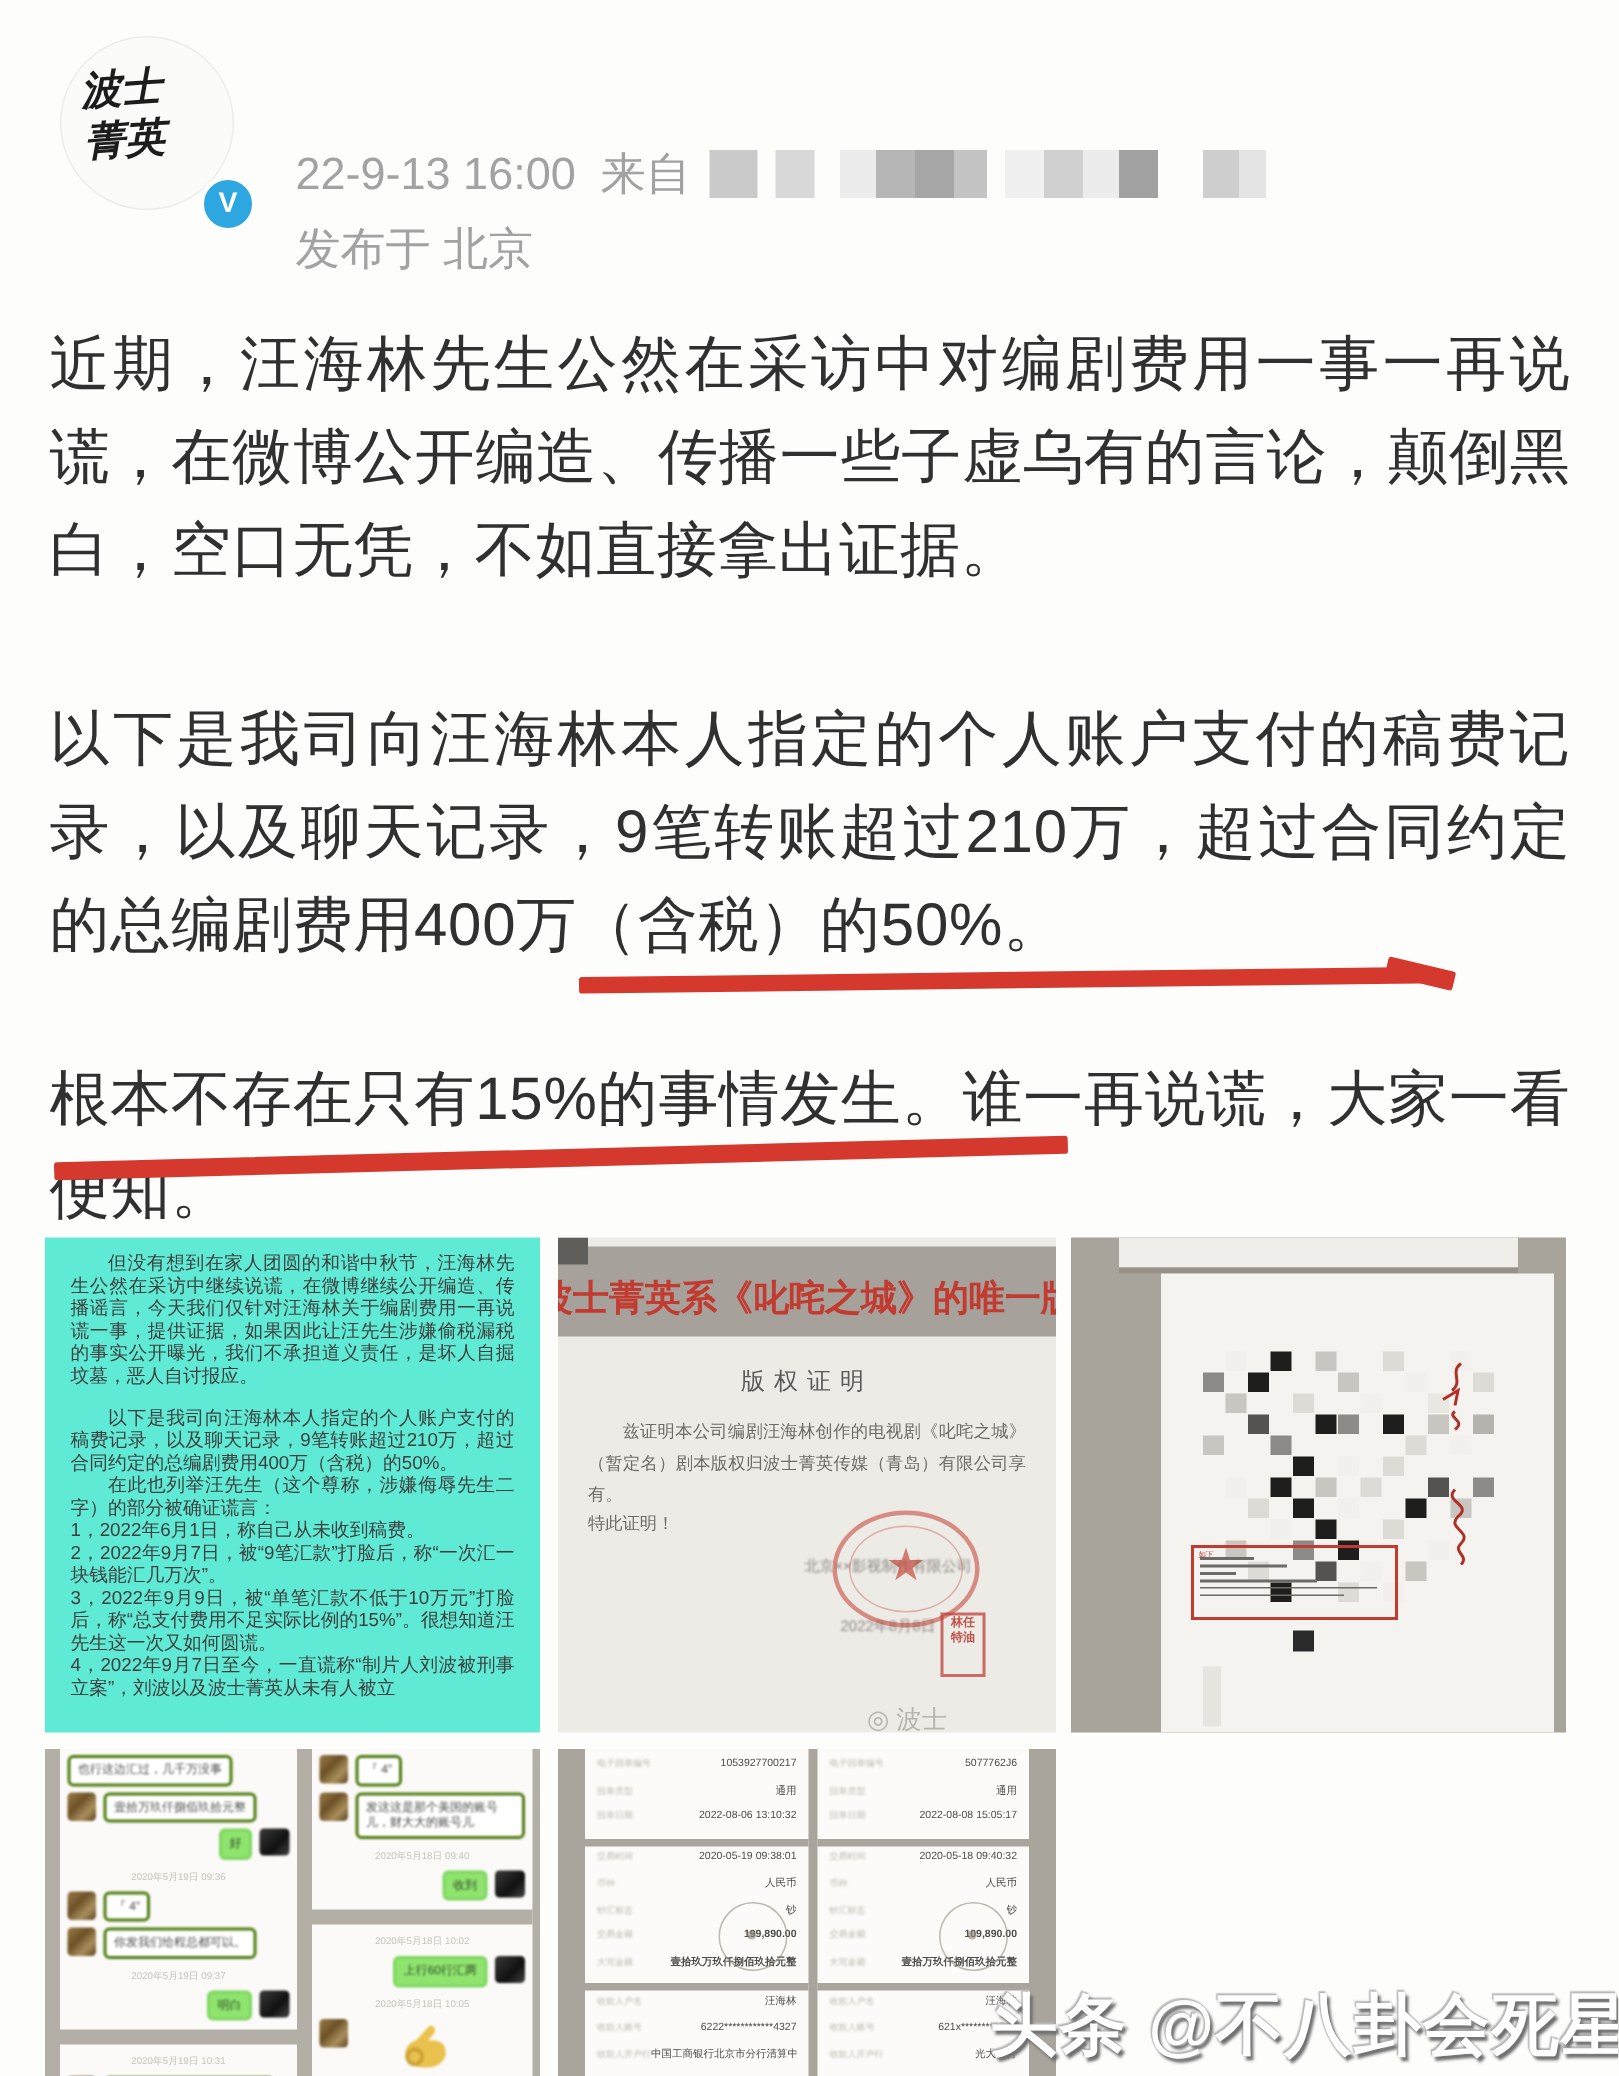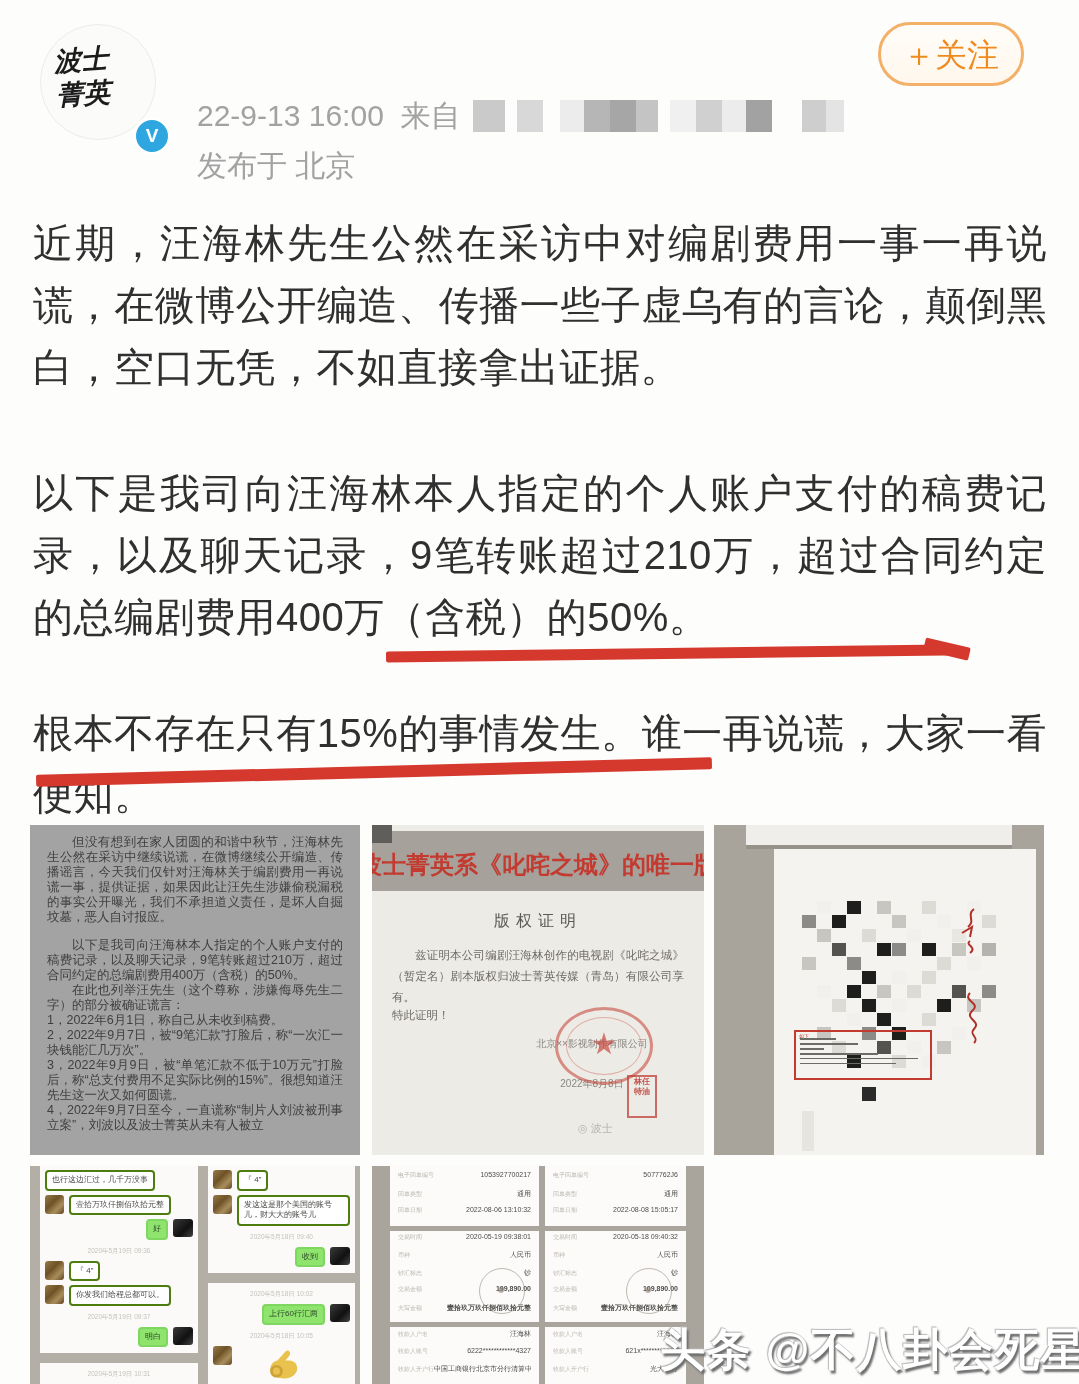--- a/index.html
+++ b/index.html
@@ -29,21 +29,21 @@
   .underline{position:absolute;background:#d5382d;border-radius:2px;}
   #ul1{left:386px;top:648px;width:562px;height:11px;transform:rotate(-0.7deg);}
   #ul1:after{content:"";position:absolute;right:-22px;top:-2px;width:46px;height:13px;background:#d5382d;
     transform:rotate(14deg);border-radius:2px;}
   #ul2{left:36px;top:766px;width:676px;height:12px;transform:rotate(-1.5deg);}
 
   
   .tile{position:absolute;overflow:hidden;}
 
   
-  #tile-statement{left:30px;top:825px;width:330px;height:330px;background:#a3a3a3;
+  #tile-statement{left:30px;top:825px;width:330px;height:330px;background:#5eead4;
     color:#3f3f3f;font-size:12.5px;line-height:15px;padding:10px 17px;box-sizing:border-box;
     text-align:justify;filter:blur(0.2px);}
   #tile-statement p{margin:0;}
   #tile-statement p.ind{text-indent:2em;}
   #tile-statement p.gap{margin-top:13px;}
 
   
   #tile-copyright{left:372px;top:825px;width:332px;height:330px;background:#edebe6;}
   .cr-band{position:absolute;left:0;top:6px;width:100%;height:60px;background:#a6a29b;}
   .cr-corner{position:absolute;left:0;top:0;width:20px;height:18px;background:#5f5e5b;}
@@ -60,21 +60,21 @@
     color:#8a8781;filter:blur(0.6px);}
   .cr-stamp{position:absolute;left:183px;top:182px;width:98px;height:78px;border-radius:50%;
     border:3px solid rgba(196,62,50,.55);box-sizing:border-box;}
   .cr-stamp .star{position:absolute;left:0;top:16px;width:100%;text-align:center;color:rgba(196,62,50,.65);
     font-size:30px;}
   .cr-stamp .ring{position:absolute;left:8px;top:7px;right:8px;bottom:7px;border-radius:50%;
     border:1px solid rgba(196,62,50,.35);}
   .cr-seal{position:absolute;left:255px;top:250px;width:30px;height:43px;border:2px solid rgba(186,52,44,.7);
     box-sizing:border-box;color:rgba(186,52,44,.85);font-size:8px;line-height:10px;text-align:center;
     filter:blur(0.4px);font-weight:bold;}
-  .cr-mark{position:absolute;left:206px;top:296px;color:#b7b4ad;font-size:11px;filter:blur(0.3px);}
+  .cr-mark{position:absolute;left:206px;top:310px;color:#b7b4ad;font-size:17px;filter:blur(0.3px);}
 
   
   #tile-censored{left:714px;top:825px;width:330px;height:330px;background:#a8a49c;}
   .cd-topstrip{position:absolute;left:32px;top:0;width:266px;height:20px;background:#f0eeea;}
   .cd-topline{position:absolute;left:32px;top:20px;width:266px;height:4px;background:#96928a;}
   .cd-page{position:absolute;left:60px;top:24px;width:262px;height:306px;background:#f5f3ef;}
   .cd-mosaic{position:absolute;left:28px;top:38px;width:200px;height:196px;}
   .cd-mosaic i{position:absolute;display:block;}
   .cd-redbox{position:absolute;left:20px;top:181px;width:138px;height:50px;border:2px solid #c23a30;
     box-sizing:border-box;padding:3px 4px;}
@@ -128,21 +128,20 @@
 
 <div id="page">
 
   <div class="avatar">
     <div class="ink">
       <span>波士</span><br>
       <span>菁英</span>
     </div>
     <div class="vbadge">V</div>
   </div>
-  <button class="follow-btn" style="cursor:pointer">＋关注</button>
   <div class="meta1">
     <span>22-9-13 16:00</span>&nbsp;
     <span>来自</span>
   </div>
   <div class="mosaic-strip" style="left:470px;width:380px;">
     <div style="left:3px;width:32px;background:#cacaca;"></div>
     <div style="left:47px;width:26px;background:#d8d8d8;"></div>
     <div style="left:90px;width:24px;background:#ececec;"></div>
     <div style="left:114px;width:26px;background:#b6b6b6;"></div>
     <div style="left:140px;width:26px;background:#a6a6a6;"></div>

